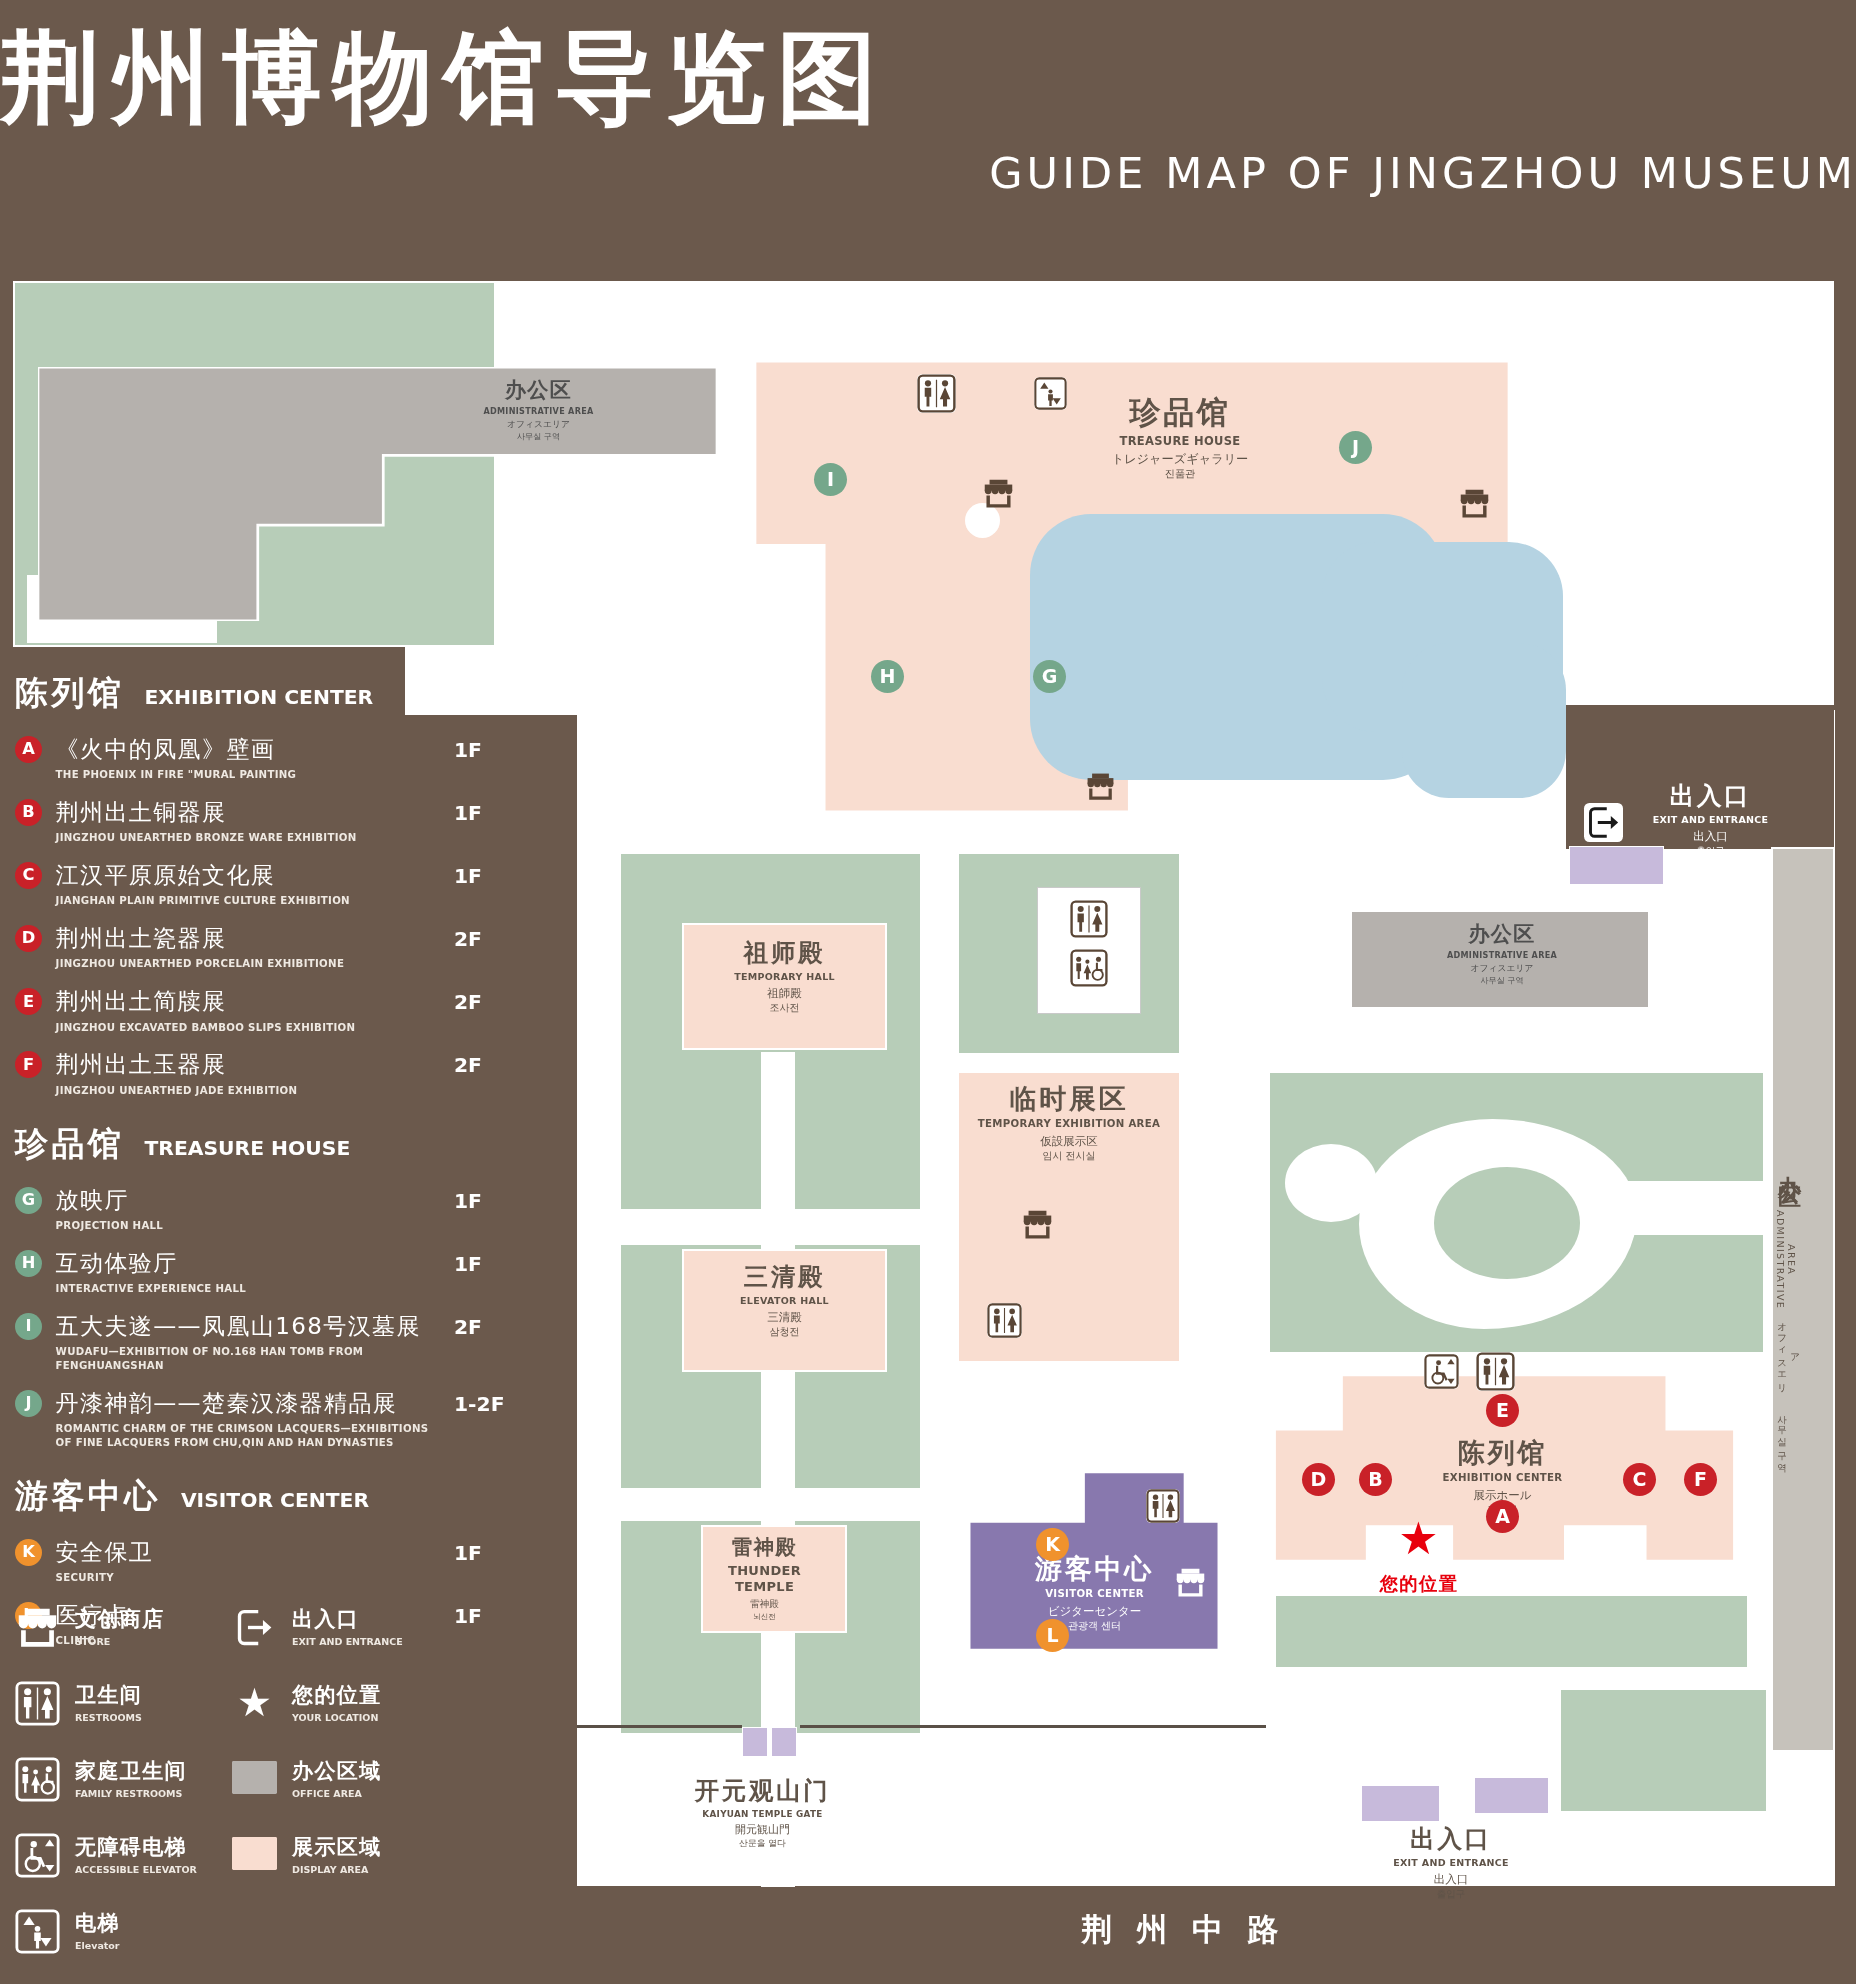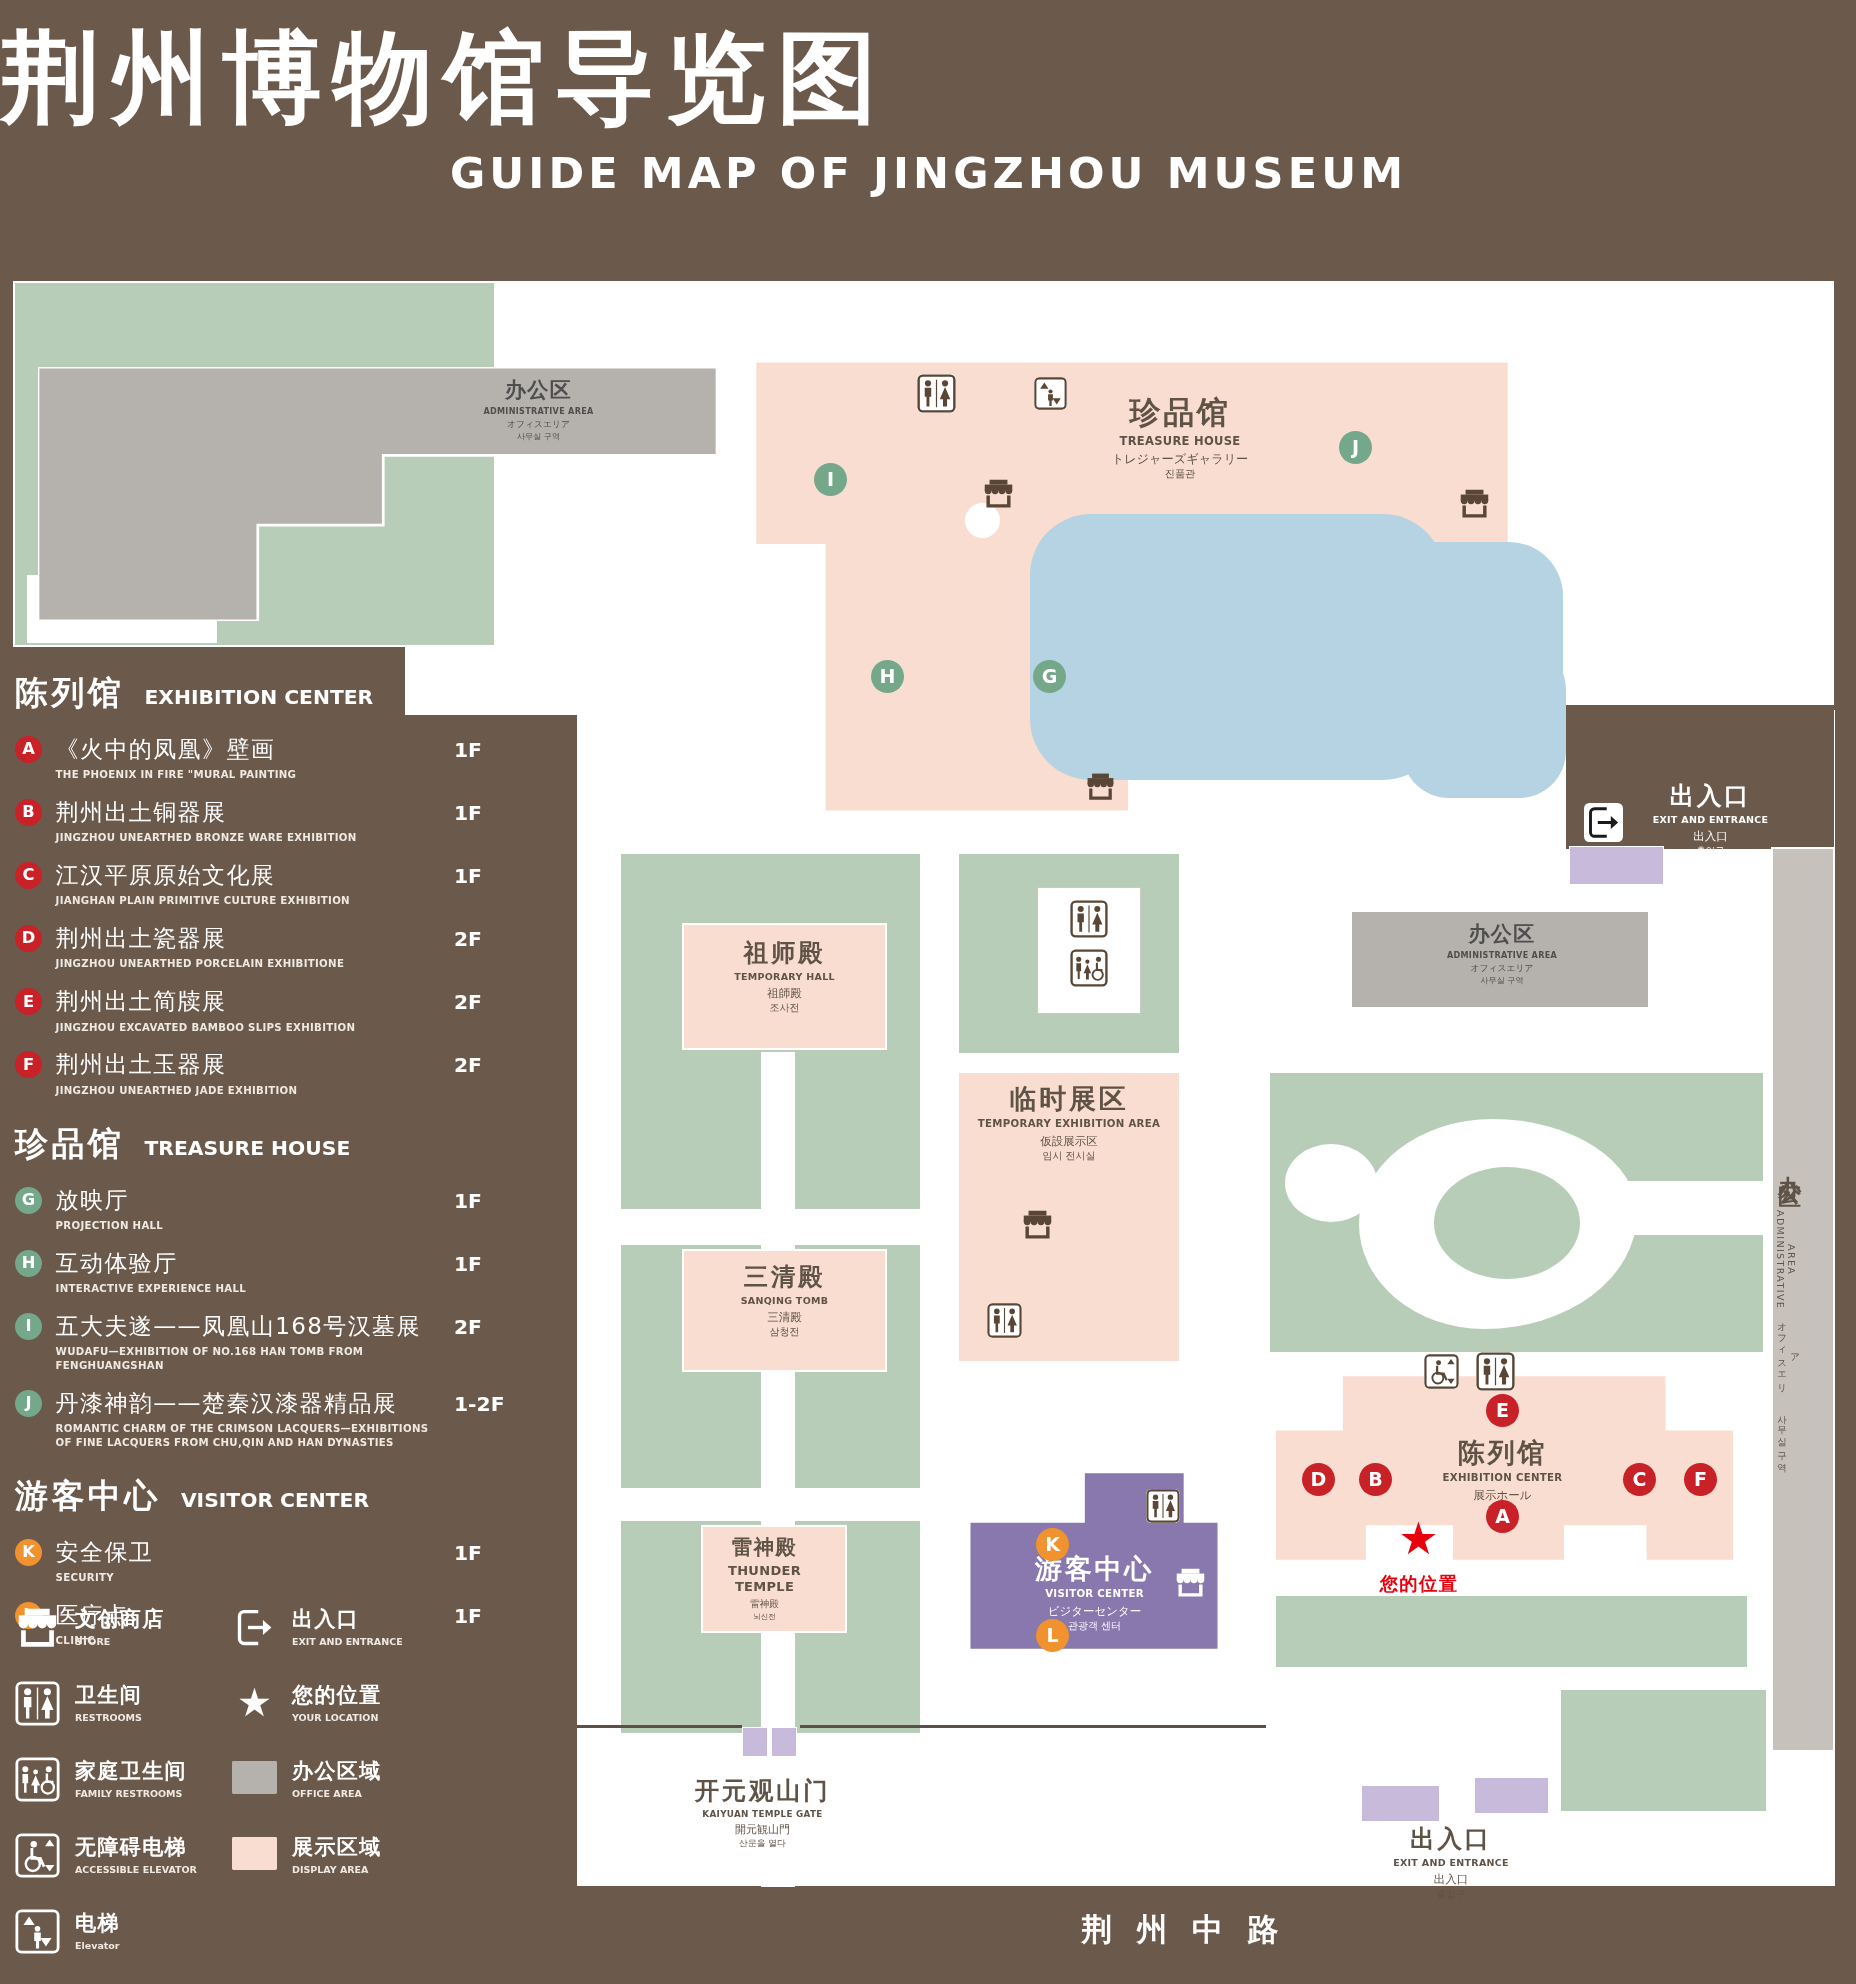--- a/index.html
+++ b/index.html
@@ -12,22 +12,22 @@
   .pink{background:#f9ddd0;border:2px solid #ffffff}
   .gray{background:#b5b1ad;border:2px solid #ffffff}
   .water{background:#b5d3e2}
   .lpurple{background:#c7badb;border:1.4px solid #ffffff}
   .brown{background:#6b594c}
   .wall{background:#5a5047}
 
   
   .title{position:absolute;left:0;top:12.2px;width:100%;text-align:left;color:#ffffff;
          font-size:100px;font-weight:900;letter-spacing:11px}
-  .subtitle{position:absolute;left:0;top:148px;width:100%;text-align:center;color:#ffffff;
-         font-size:43px;font-weight:700;letter-spacing:4.1px}
+  .subtitle{position:absolute;left:0;top:148px;width:100%;text-align:right;color:#ffffff;
+         font-size:43px;font-weight:400;letter-spacing:4.1px}
 
   
   .plabel{position:absolute;text-align:center;color:#5f5348;line-height:1.25}
   .plabel .l1{font-weight:800;font-size:24.4px;letter-spacing:2.7px}
   .plabel .l2{font-weight:700;font-size:9.5px;margin-top:2.7px;letter-spacing:0.3px}
   .plabel .l3{font-size:11.5px;margin-top:2.7px}
   .plabel .l4{font-size:10px;margin-top:1.4px}
   .pl-xl .l1{font-size:31px}.pl-xl .l2{font-size:11.5px}.pl-xl .l3{font-size:12.2px}.pl-xl .l4{font-size:10.2px}
   .pl-lg .l1{font-size:27px}.pl-lg .l2{font-size:10.2px}
   .pl-sm .l1{font-size:20.3px;letter-spacing:1.4px}.pl-sm .l2{font-size:13px}.pl-sm .l3{font-size:9.5px}.pl-sm .l4{font-size:7.5px}
@@ -234,21 +234,21 @@
   <div class="abs pink" style="left:682px;top:923px;width:205px;height:127px"></div>
   <div class="abs plabel" style="left:682px;top:938px;width:205px">
     <div class="l1">祖师殿</div>
     <div class="l2">TEMPORARY HALL</div>
     <div class="l3">祖師殿</div>
     <div class="l4">조사전</div>
   </div>
   <div class="abs pink" style="left:682px;top:1249px;width:205px;height:123px"></div>
   <div class="abs plabel" style="left:682px;top:1262px;width:205px">
     <div class="l1">三清殿</div>
-    <div class="l2">SANQING TOMB</div>
+    <div class="l2">ELEVATOR HALL</div>
     <div class="l3">三清殿</div>
     <div class="l4">삼청전</div>
   </div>
   <div class="abs pink" style="left:701px;top:1525px;width:146px;height:108px"></div>
   <div class="abs plabel pl-sm" style="left:701px;top:1535px;width:127px">
     <div class="l1">雷神殿</div>
     <div class="l2">THUNDER TEMPLE</div>
     <div class="l3">雷神殿</div>
     <div class="l4">뇌신전</div>
   </div>

